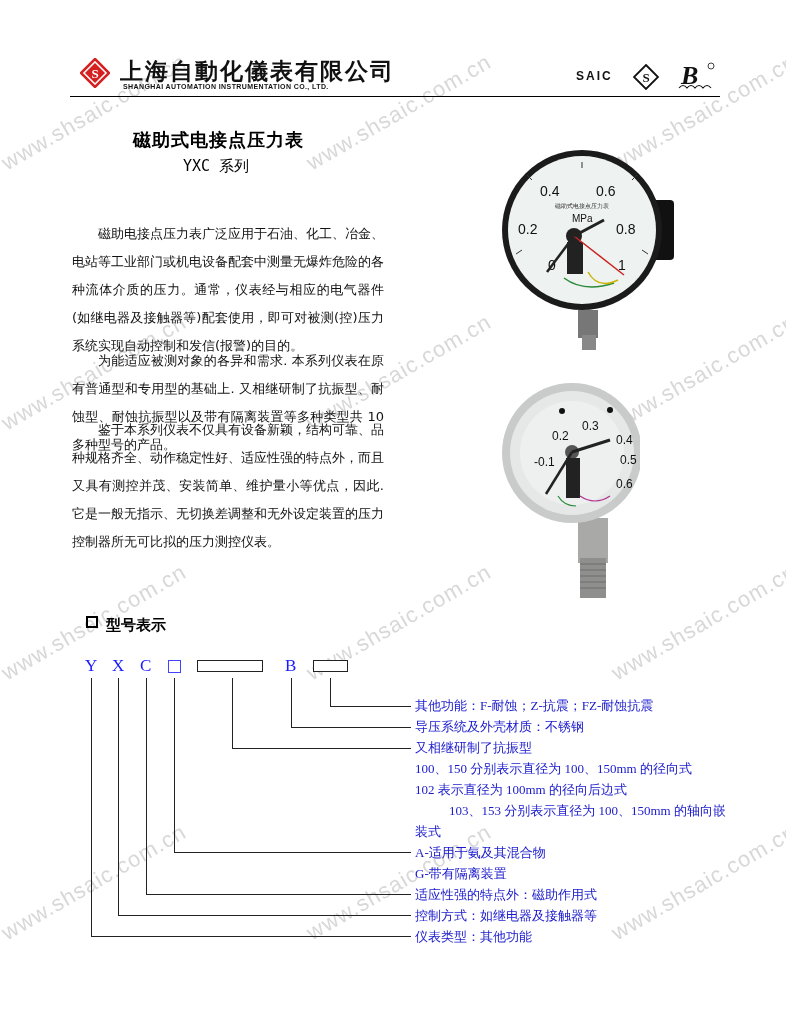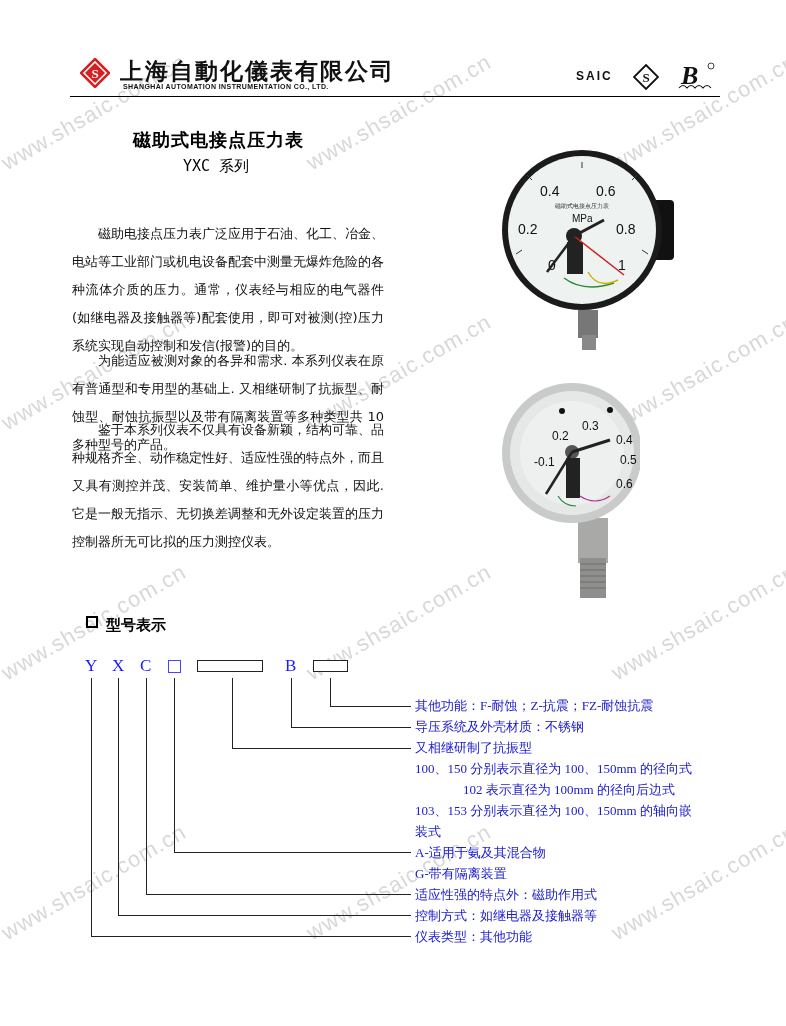--- a/index.html
+++ b/index.html
@@ -165,21 +165,21 @@
   <div class="hline" style="left:232px;top:748px;width:179px;"></div>
   <div class="hline" style="left:174px;top:852px;width:237px;"></div>
   <div class="hline" style="left:146px;top:894px;width:265px;"></div>
   <div class="hline" style="left:118px;top:915px;width:293px;"></div>
   <div class="hline" style="left:91px;top:936px;width:320px;"></div>
 
   <div class="desc" style="top:697px;">其他功能：F-耐蚀；Z-抗震；FZ-耐蚀抗震</div>
   <div class="desc" style="top:718px;font-family:Liberation Serif, serif;">导压系统及外壳材质：不锈钢</div>
   <div class="desc" style="top:739px;">又相继研制了抗振型</div>
   <div class="desc" style="top:760px;">100、150 分别表示直径为 100、150mm 的径向式</div>
-  <div class="desc" style="top:781px;margin-left:48px;">102 表示直径为 100mm 的径向后边式</div>
-  <div class="desc" style="top:802px;">103、153 分别表示直径为 100、150mm 的轴向嵌</div>
+  <div class="desc" style="top:781px;">102 表示直径为 100mm 的径向后边式</div>
+  <div class="desc" style="top:802px;margin-left:34px;">103、153 分别表示直径为 100、150mm 的轴向嵌</div>
   <div class="desc" style="top:823px;">装式</div>
   <div class="desc" style="top:844px;">A-适用于氨及其混合物</div>
   <div class="desc" style="top:865px;">G-带有隔离装置</div>
   <div class="desc" style="top:886px;">适应性强的特点外：磁助作用式</div>
   <div class="desc" style="top:907px;">控制方式：如继电器及接触器等</div>
   <div class="desc" style="top:928px;">仪表类型：其他功能</div>
 </div>
 
 </body></html>

